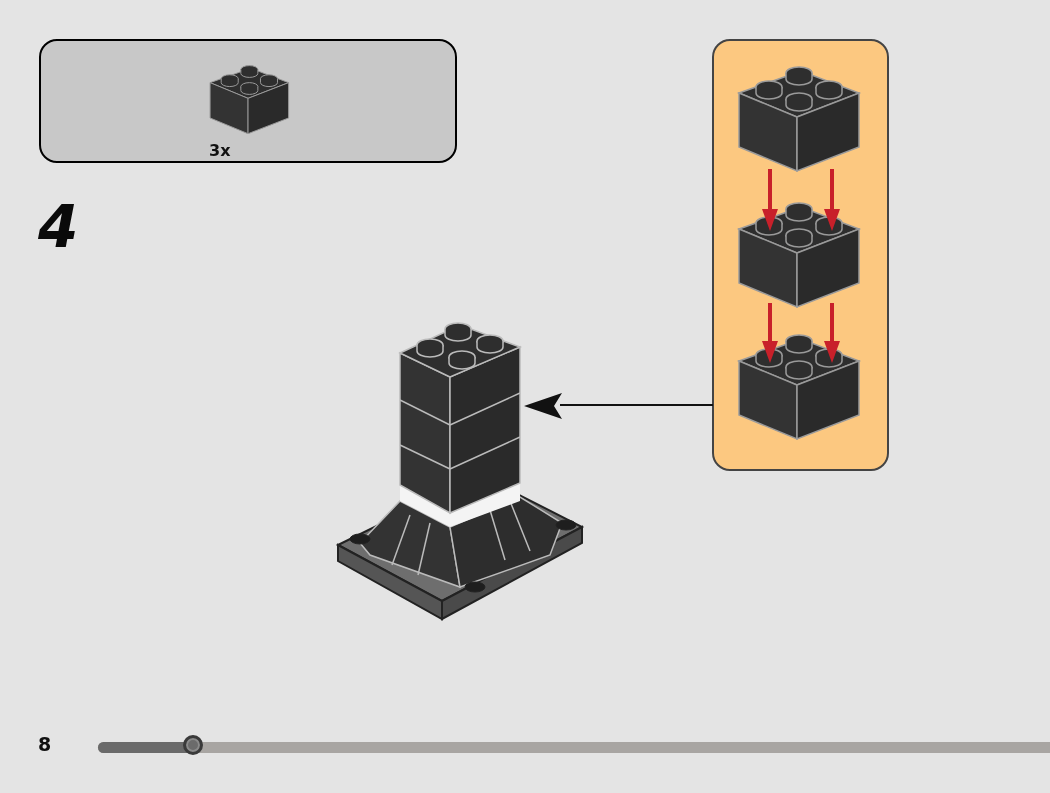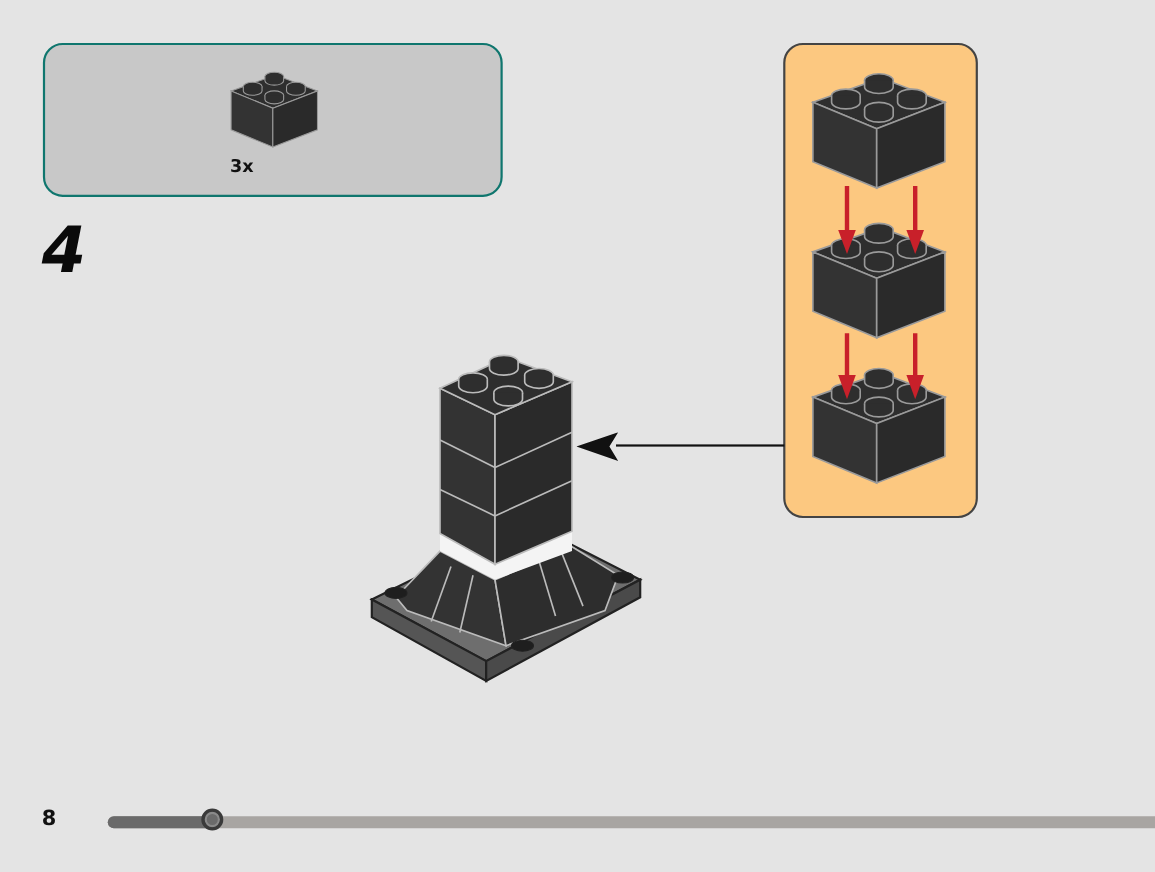--- a/index.html
+++ b/index.html
@@ -1,17 +1,17 @@
 <!DOCTYPE html>
 <html><head>
 <meta charset="utf-8">
 <style>
   html,body{margin:0;padding:0;}
   body{width:1050px;height:793px;background:#e4e4e4;position:relative;overflow:hidden;font-family:"DejaVu Sans","Liberation Sans",sans-serif;}
-  .parts-box{position:absolute;left:39px;top:39px;width:418px;height:140px;background:#c8c8c8;border:2px solid #0f766e;border-radius:18px;box-sizing:border-box;padding-left:40px;}
+  .parts-box{position:absolute;left:39px;top:39px;width:418px;height:124px;background:#c8c8c8;border:2px solid #000000;border-radius:18px;box-sizing:border-box;padding-left:40px;}
   .parts-brick{position:absolute;left:168px;top:22px;}
   .parts-qty{position:absolute;left:168px;top:100px;font-size:16px;font-weight:bold;color:#111;}
   .step-num{position:absolute;left:38px;top:198px;font-size:58px;font-weight:bold;font-style:italic;color:#0a0a0a;line-height:1;}
   .sub-box{position:absolute;left:712px;top:39px;width:177px;height:432px;background:#fcc880;border:2px solid #444;border-radius:18px;box-sizing:border-box;}
   .callout-line{position:absolute;left:560px;top:404px;width:153px;height:2px;background:#111;}
   .model{position:absolute;left:330px;top:305px;}
   .page-num{position:absolute;left:38px;top:733px;font-size:19px;font-weight:bold;color:#111;}
   .progress-track{position:absolute;left:98px;top:742px;width:952px;height:11px;background:#a8a5a2;border-radius:6px 0 0 6px;}
   .progress-fill{position:absolute;left:0;top:0;height:11px;background:#6a6a6a;border-radius:6px 0 0 6px;}
   .progress-thumb{position:absolute;top:-7px;width:20px;height:20px;border-radius:50%;background:#6b6b6b;border:3px solid #3a3a3a;box-sizing:border-box;box-shadow:inset 0 0 0 2px #8a8a8a;}

